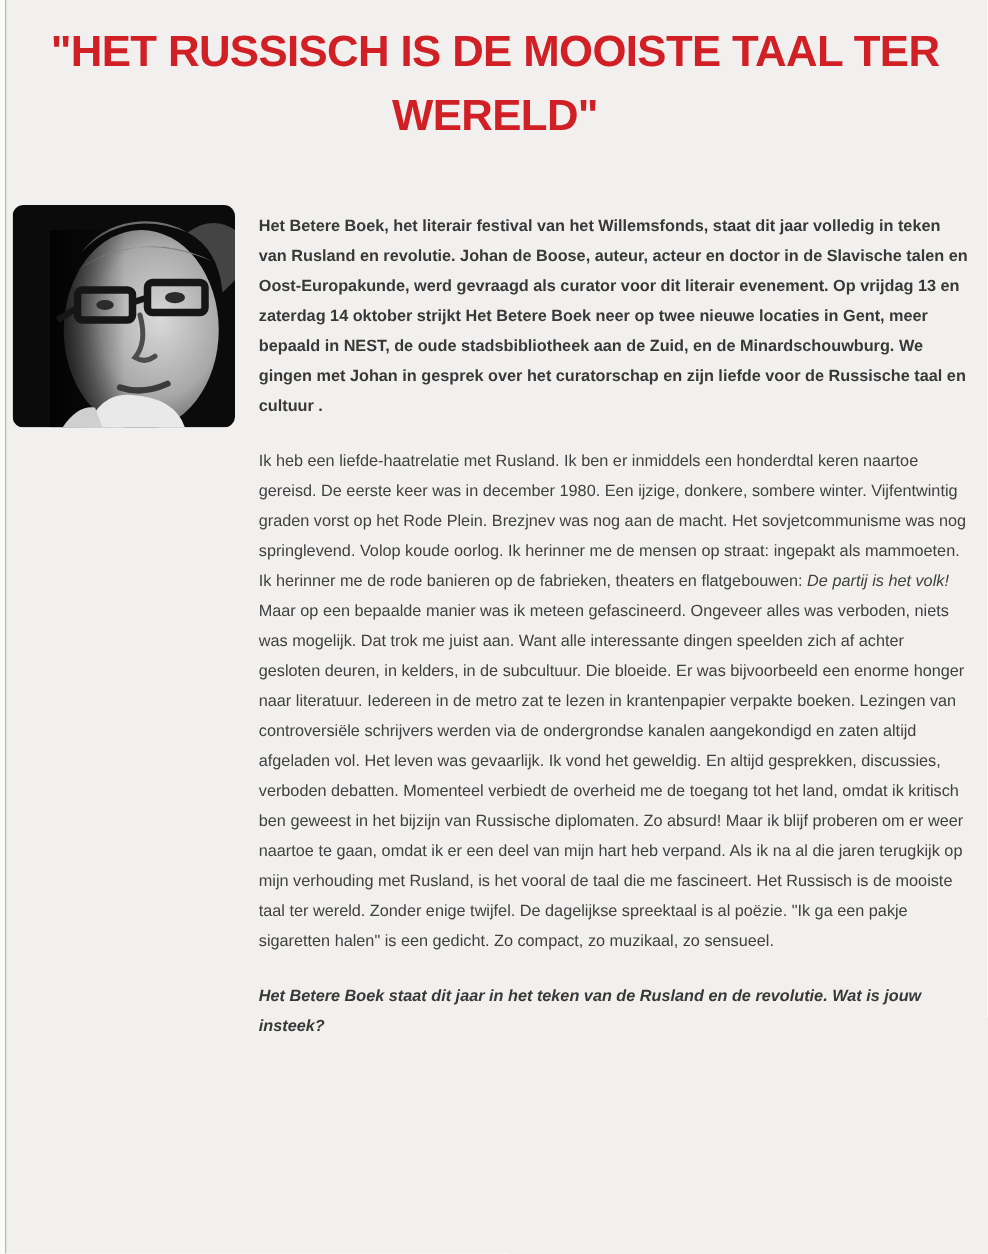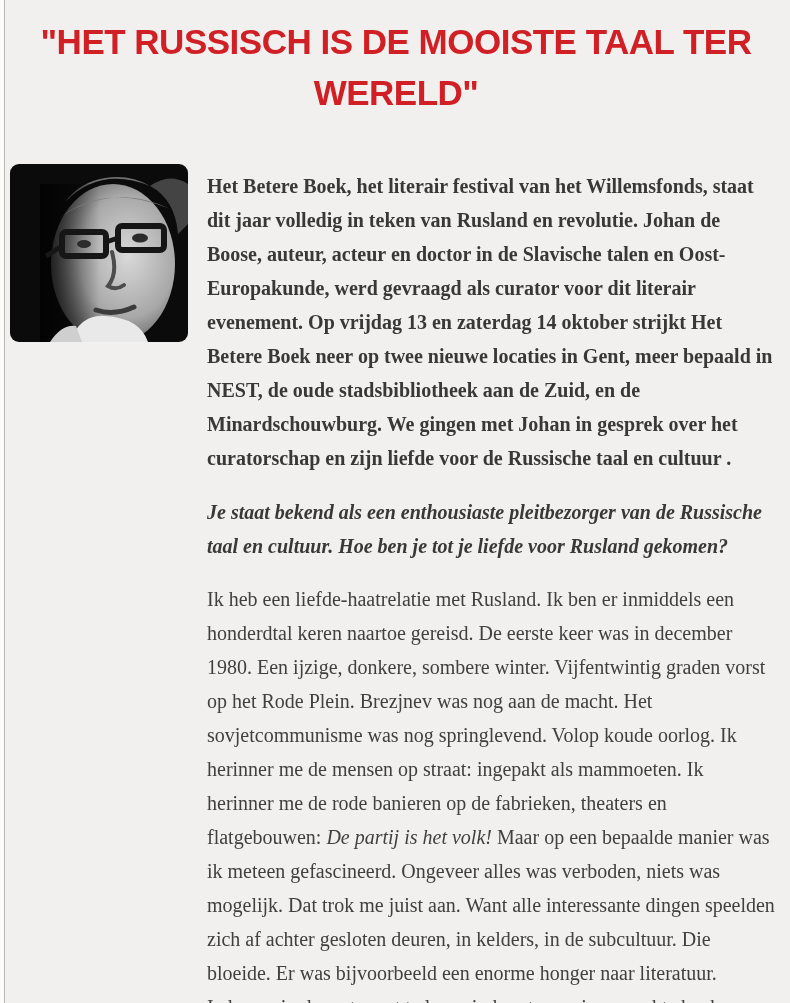--- a/index.html
+++ b/index.html
@@ -44,23 +44,22 @@
   .photo-col{width:197px;}
   .photo{
     width:178px;height:178px;
     border-radius:9px;
     overflow:hidden;
     display:block;
   }
   .photo svg{display:block;width:178px;height:178px;}
   .text-col{padding-top:5px;color:var(--text-body);}
   .text-col p{
-    font-size:20px;
-    line-height:34px;
-    font-family:Liberation Serif, serif;
+    font-size:13px;
+    line-height:24px;
   }
   p.intro{
     font-weight:700;
     color:var(--text-dark);
     margin:0 0 20px 0;
   }
   p.question{
     font-weight:700;
     font-style:italic;
     color:var(--text-dark);
@@ -122,20 +121,19 @@
 
           <path d="M60 178 Q70 150 95 152 Q130 154 138 178 Z" fill="#e9e9e9"></path>
           <path d="M40 178 Q52 160 66 162 L72 178Z" fill="#cfcfcf"></path>
         </svg>
       </span>
     </div>
 
     <div class="text-col">
       <p class="intro">Het Betere Boek, het literair festival van het Willemsfonds, staat dit jaar volledig in teken van Rusland en revolutie. Johan de Boose, auteur, acteur en doctor in de Slavische talen en Oost-Europakunde, werd gevraagd als curator voor dit literair evenement. Op vrijdag 13 en zaterdag 14 oktober strijkt Het Betere Boek neer op twee nieuwe locaties in Gent, meer bepaald in NEST, de oude stadsbibliotheek aan de Zuid, en de Minardschouwburg. We gingen met Johan in gesprek over het curatorschap en zijn liefde voor de Russische taal en cultuur .</p>
 
-      <p class="question">Je staat bekend als een enthousiaste pleitbezorger van de Russische taal en cultuur. Hoe ben je tot je liefde voor Rusland gekomen?</p>
 
       <p class="answer"><span>Ik heb een liefde-haatrelatie met Rusland. Ik ben er inmiddels een honderdtal keren naartoe gereisd. De eerste keer was in december 1980. Een ijzige, donkere, sombere winter. Vijfentwintig graden vorst op het Rode Plein. Brezjnev was nog aan de macht. Het sovjetcommunisme was nog springlevend. Volop koude oorlog. Ik herinner me de mensen op straat: ingepakt als mammoeten. Ik herinner me de rode banieren op de fabrieken, theaters en flatgebouwen: </span><span class="inline-italic">De partij is het volk!</span><span> Maar op een bepaalde manier was ik meteen gefascineerd. Ongeveer alles was verboden, niets was mogelijk. Dat trok me juist aan. Want alle interessante dingen speelden zich af achter gesloten deuren, in kelders, in de subcultuur. Die bloeide. Er was bijvoorbeeld een enorme honger naar literatuur. Iedereen in de metro zat te lezen in krantenpapier verpakte boeken. Lezingen van controversiële schrijvers werden via de ondergrondse kanalen aangekondigd en zaten altijd afgeladen vol. Het leven was gevaarlijk. Ik vond het geweldig. En altijd gesprekken, discussies, verboden debatten. Momenteel verbiedt de overheid me de toegang tot het land, omdat ik kritisch ben geweest in het bijzijn van Russische diplomaten. Zo absurd! Maar ik blijf proberen om er weer naartoe te gaan, omdat ik er een deel van mijn hart heb verpand. Als ik na al die jaren terugkijk op mijn verhouding met Rusland, is het vooral de taal die me fascineert. Het Russisch is de mooiste taal ter wereld. Zonder enige twijfel. De dagelijkse spreektaal is al poëzie. "Ik ga een pakje sigaretten halen" is een gedicht. Zo compact, zo muzikaal, zo sensueel.</span></p>
 
       <p class="question">Het Betere Boek staat dit jaar in het teken van de Rusland en de revolutie. Wat is jouw insteek?</p>
     </div>
   </div>
 </div>
 
 </body></html>

